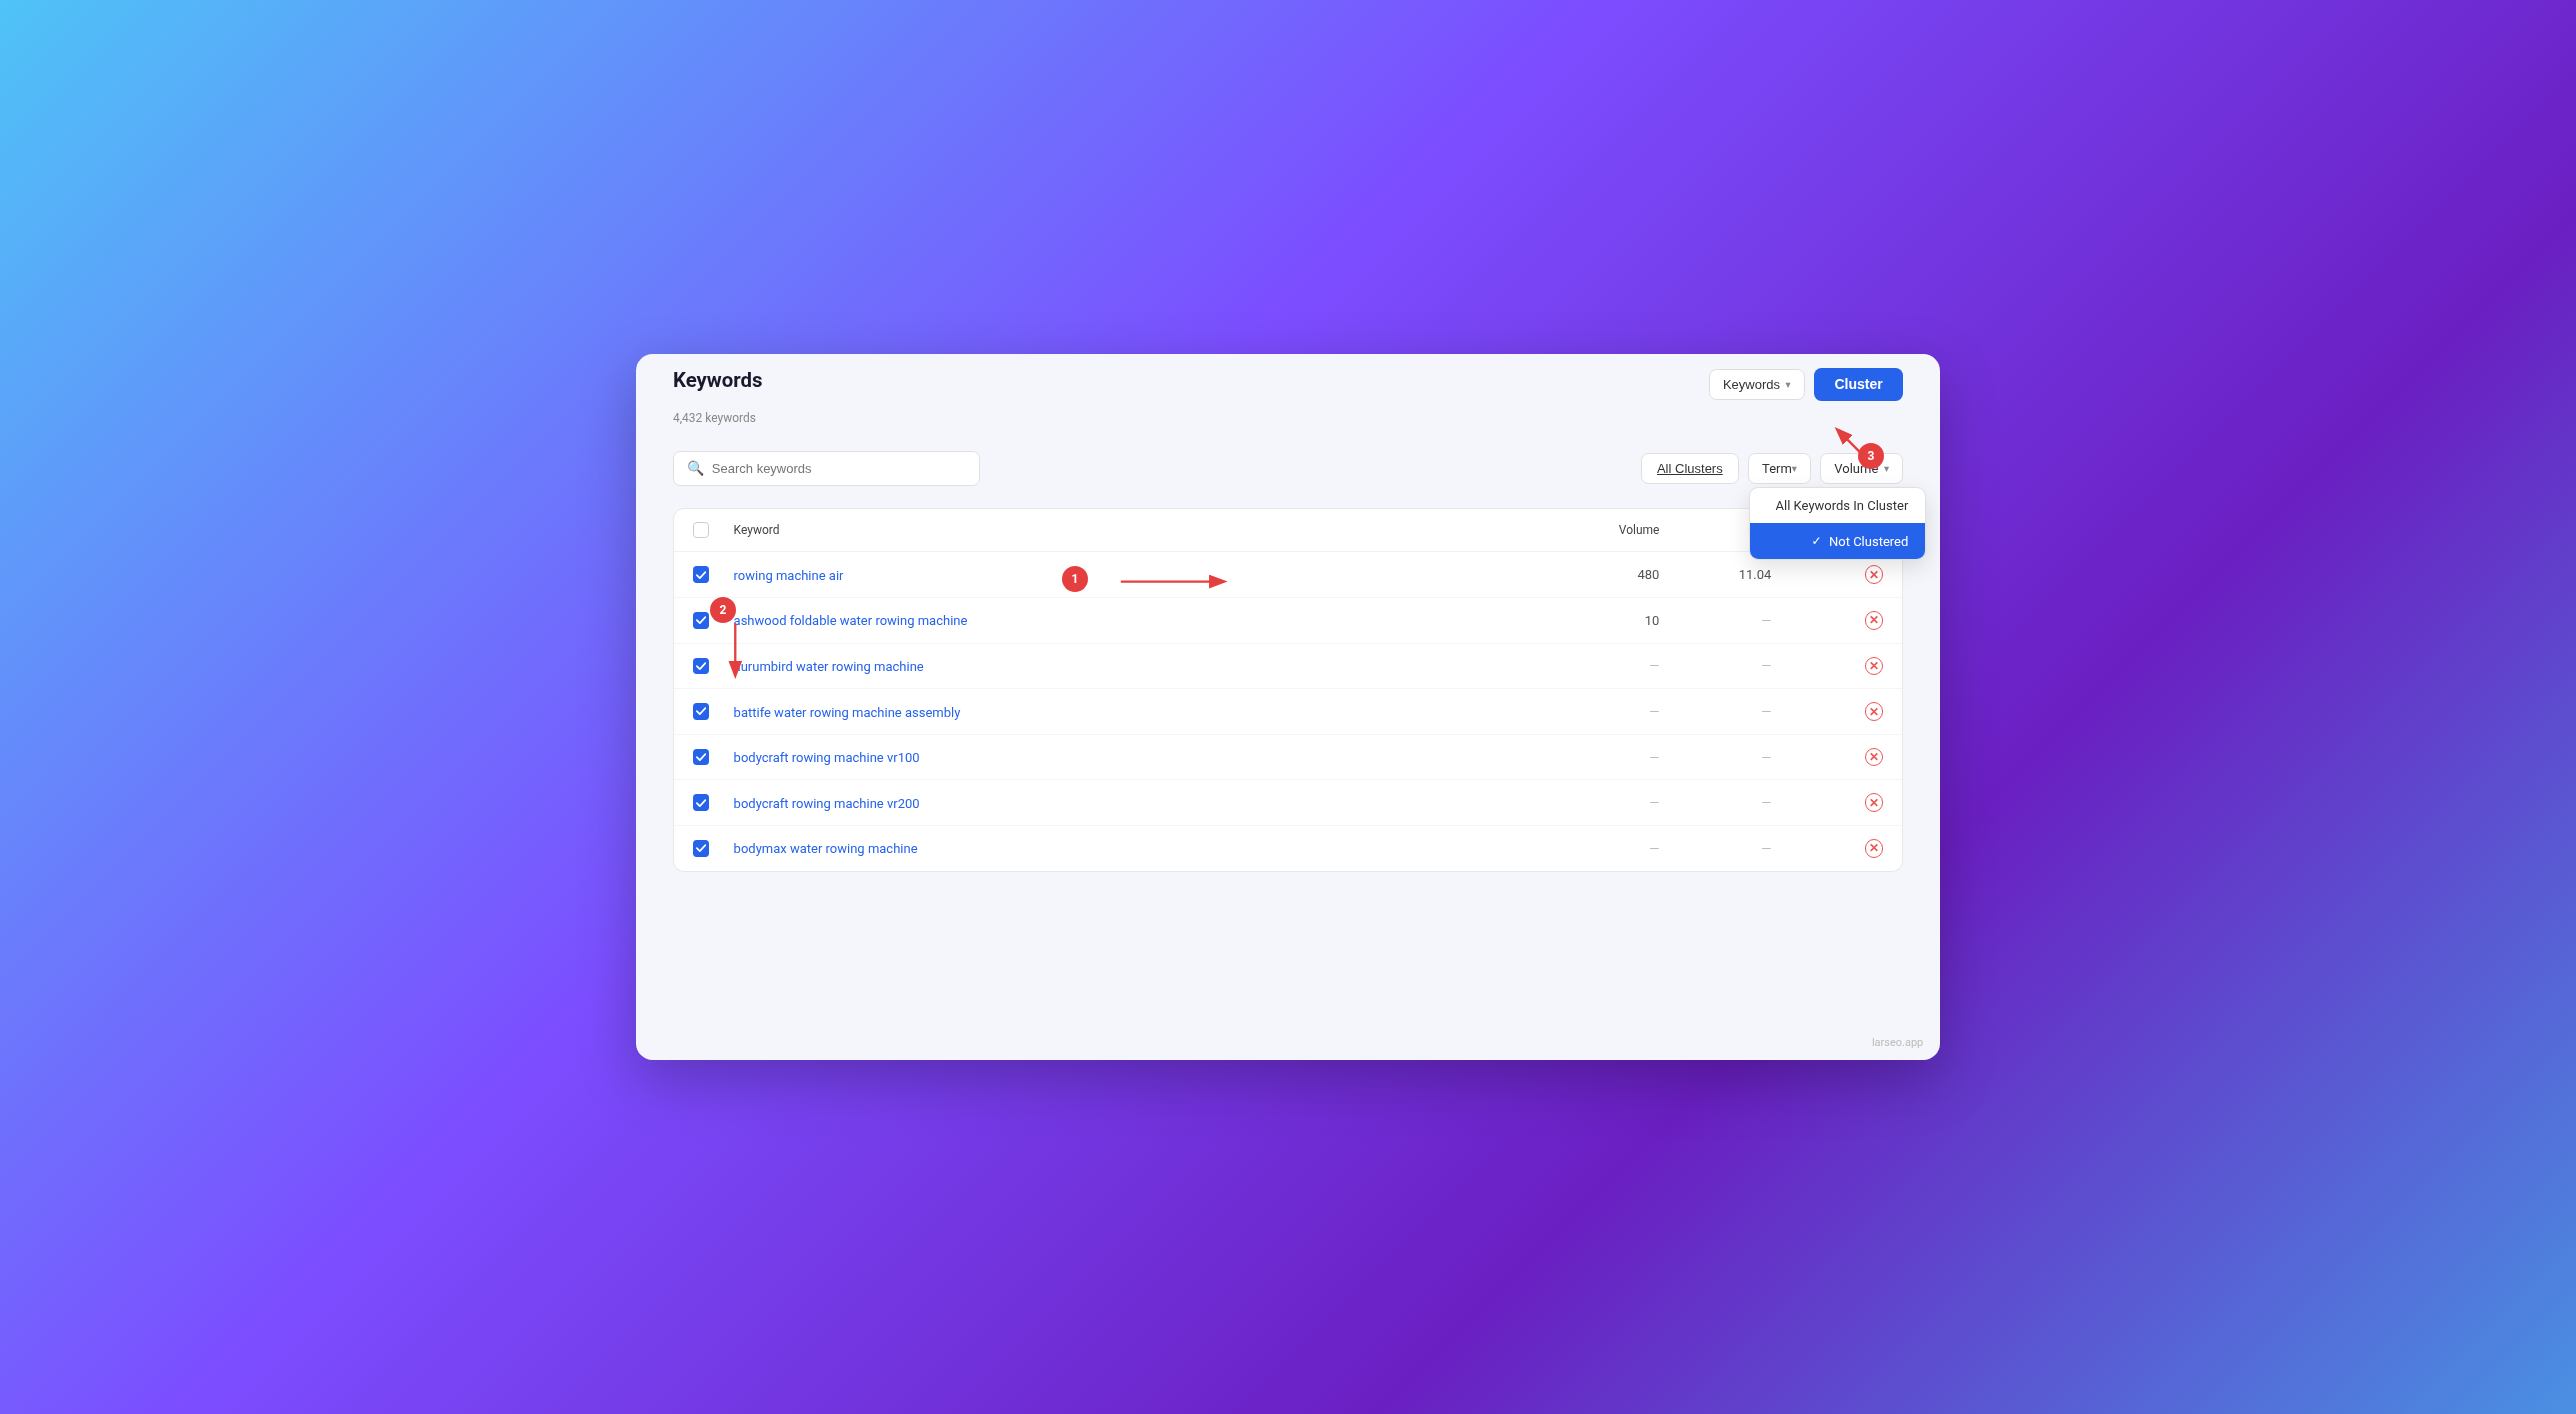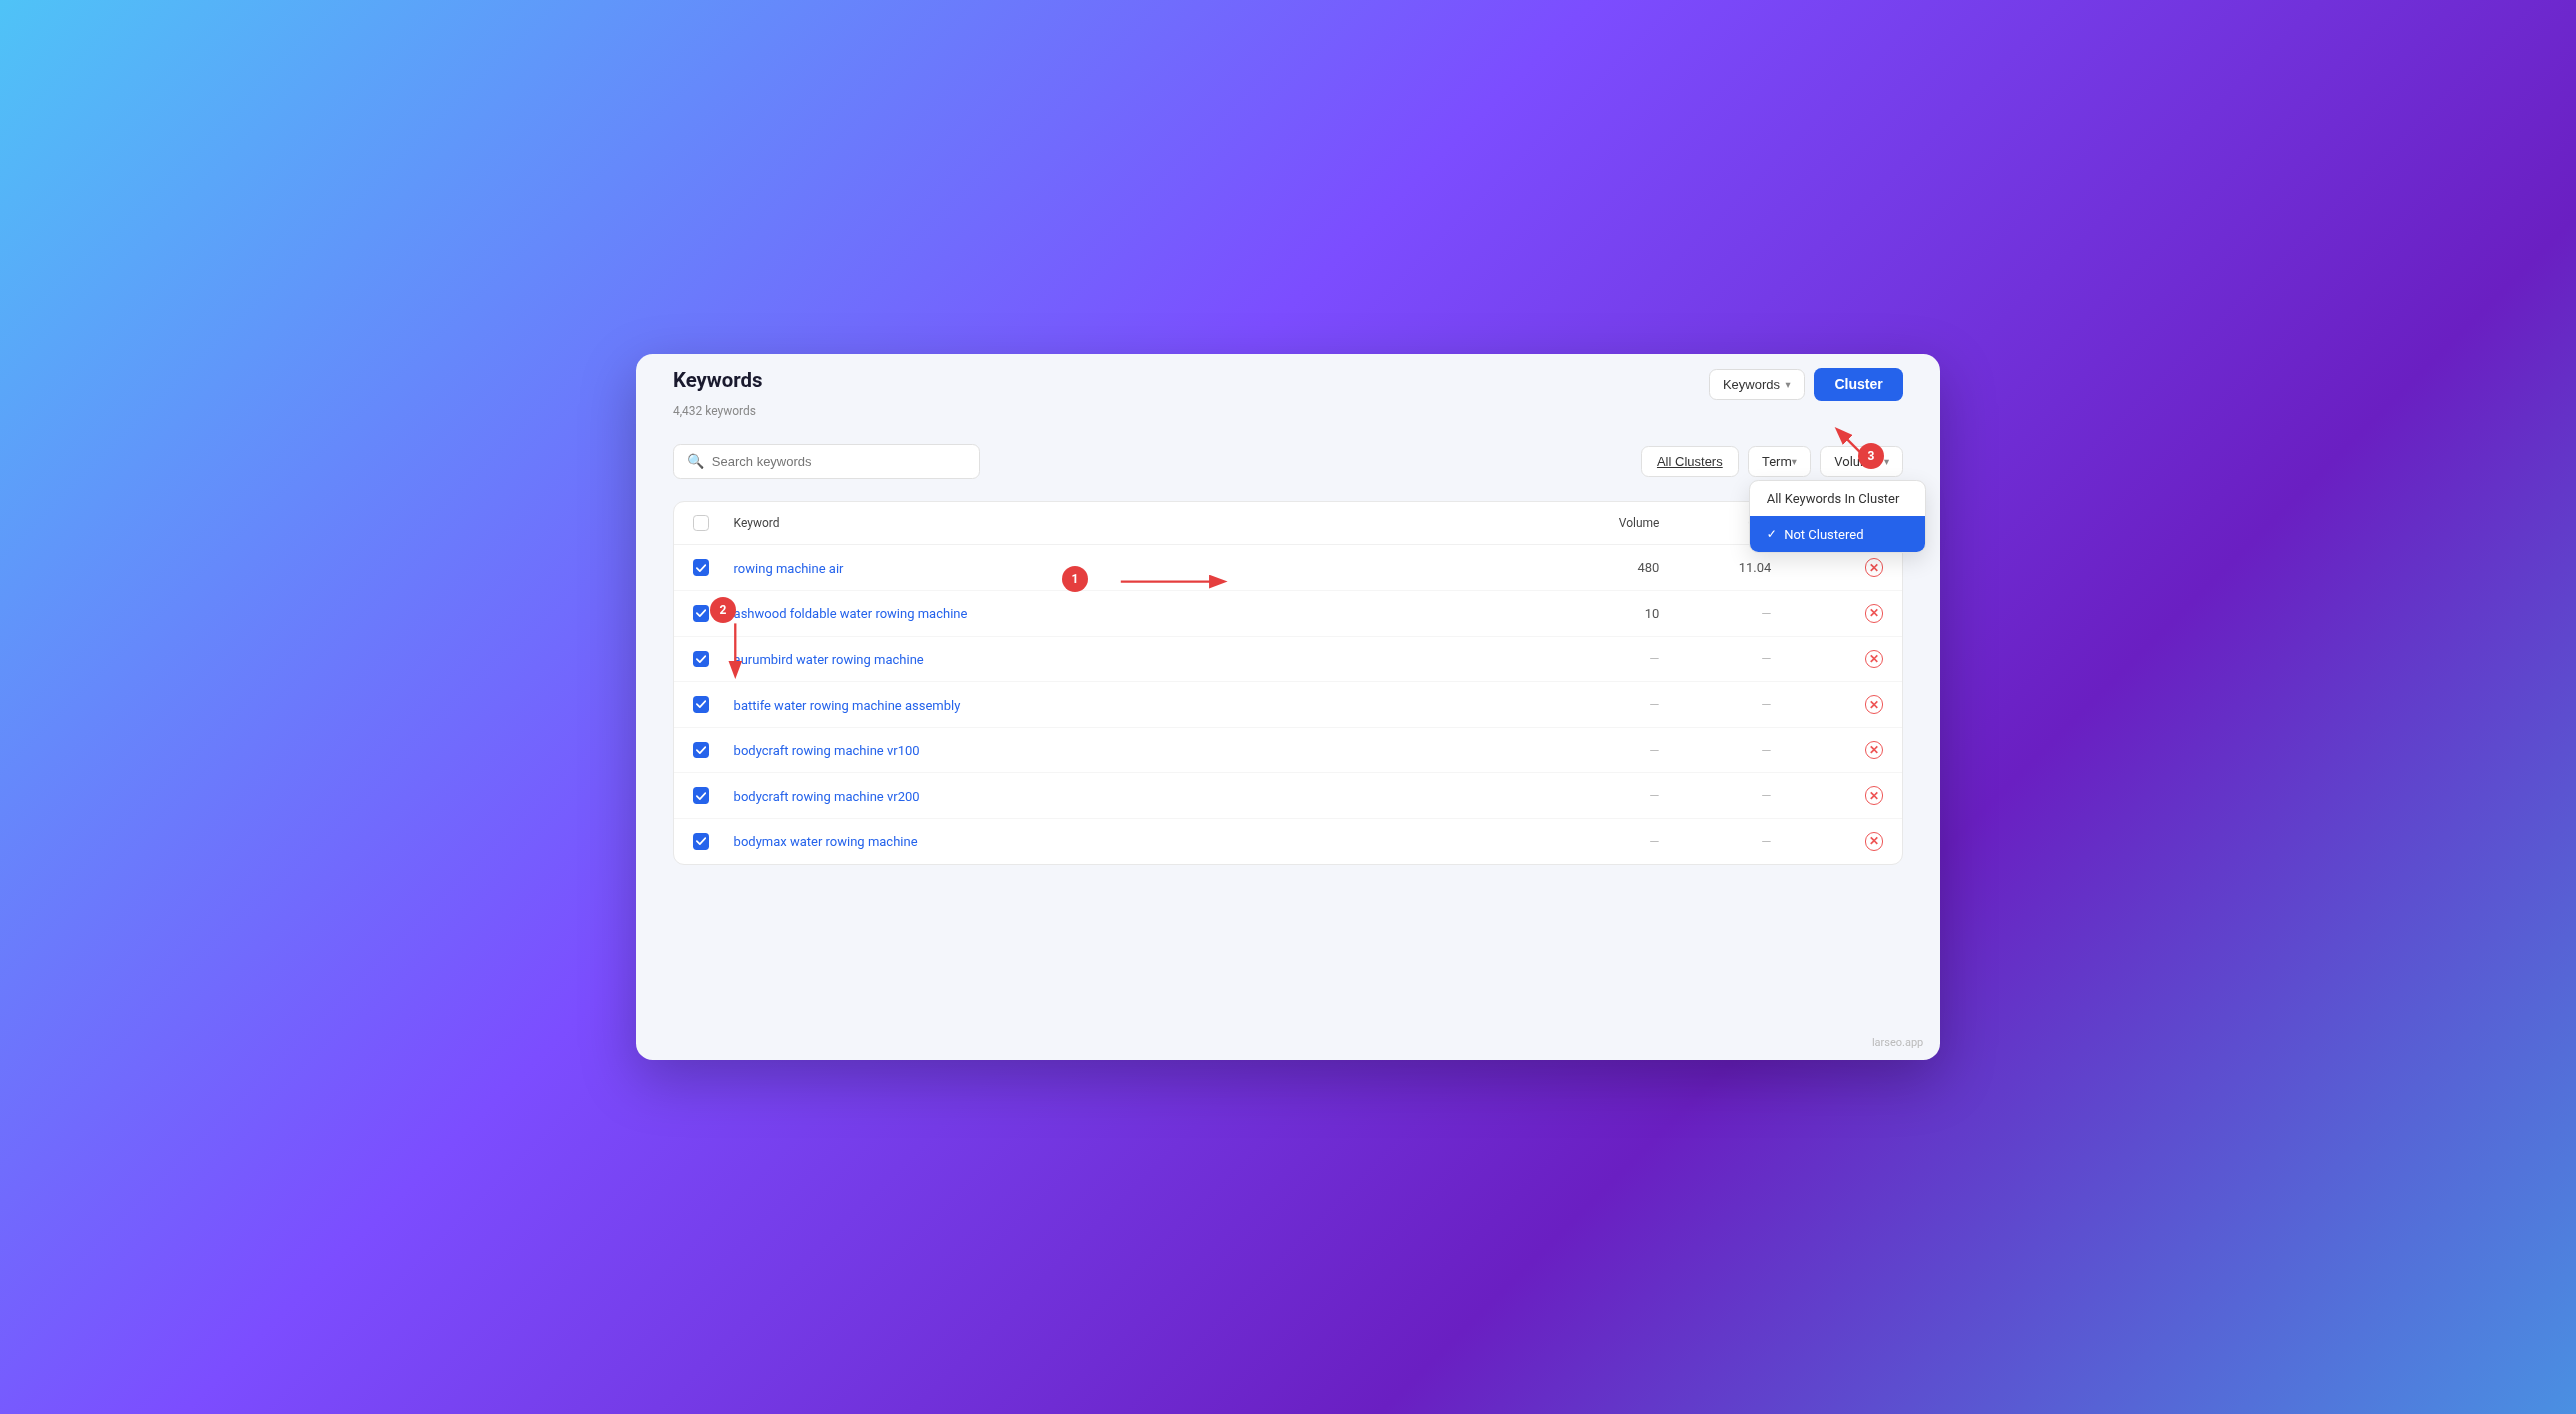--- a/index.html
+++ b/index.html
@@ -28,21 +28,21 @@
       margin-bottom: 26px;
     }
     .header-left h1 {
       font-size: 20.4px;
       font-weight: 700;
       color: #1a1a2e;
     }
     .header-left .subtitle {
       font-size: 12px;
       color: #888;
-      margin-top: 12px;
+      margin-top: 19px;
     }
     .header-right {
       display: flex;
       align-items: center;
       gap: 9.3px;
     }
     .keywords-dropdown {
       display: flex;
       align-items: center;
       gap: 5.6px;
@@ -141,20 +141,21 @@
       overflow: hidden;
     }
     .dropdown-item {
       padding: 10.2px 16.7px;
       font-size: 13px;
       color: #333;
       cursor: pointer;
       display: flex;
       align-items: center;
       gap: 7.4px;
+      justify-content: flex-end;
     }
     .dropdown-item.active {
       background: #2563eb;
       color: #fff;
     }
     .volume-dropdown {
       background: #fff;
       border: 0.9px solid #e0e0e0;
       border-radius: 7.4px;
       padding: 7.4px 13px;

